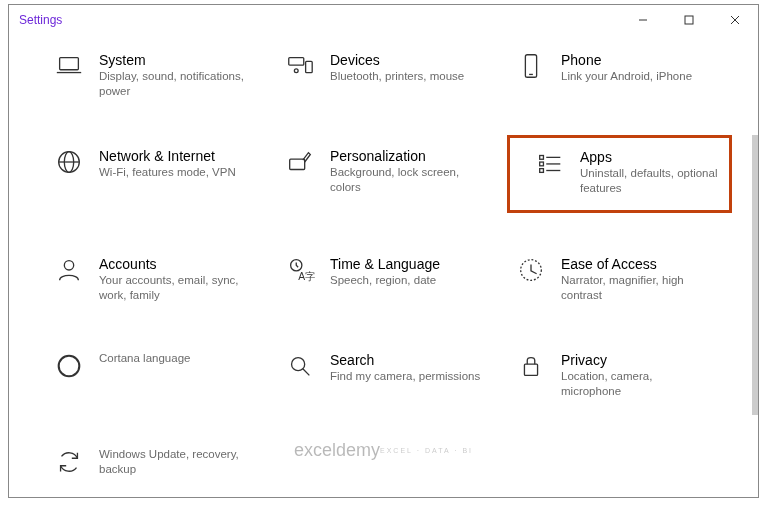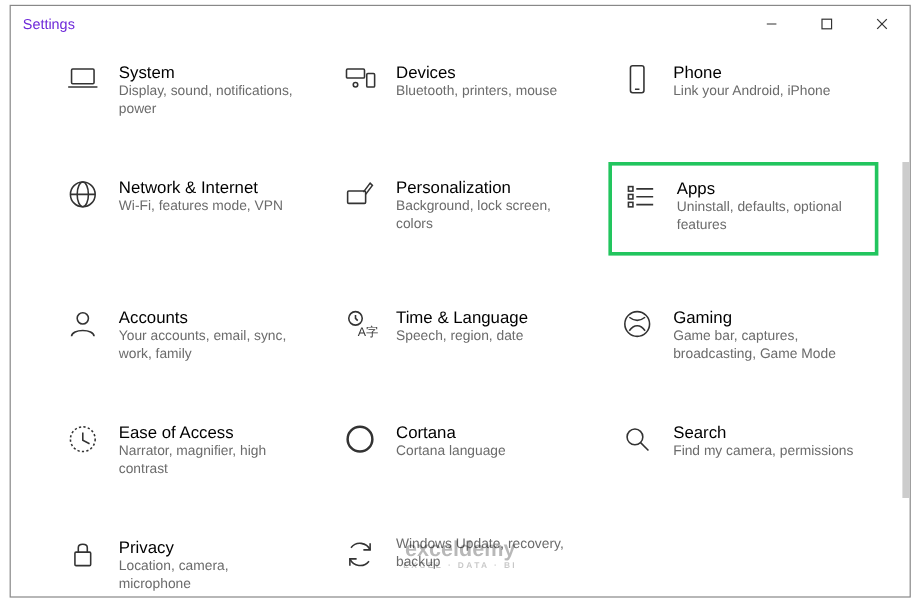--- a/index.html
+++ b/index.html
@@ -53,22 +53,22 @@
     row-gap: 36px;
   }
   .tile {
     display: flex;
     align-items: flex-start;
     gap: 14px;
     padding: 6px 8px;
     width: 215px;
   }
   .tile.highlight {
-    border: 3px solid #22c55e;
-    padding: 10px 8px 14px 8px;
+    border: 3px solid #c2410c;
+    padding: 10px 8px 14px 24px;
     margin-top: -6px;
     width: 225px;
   }
   .icon-box {
     width: 32px;
     height: 32px;
     flex: 0 0 32px;
     display: flex;
     align-items: flex-start;
     justify-content: center;
@@ -81,28 +81,28 @@
   .scrollbar {
     position: absolute;
     right: 0px;
     top: 130px;
     width: 6px;
     height: 280px;
     background: #ccc;
   }
   .watermark {
     position: absolute;
-    bottom: 22px;
+    bottom: 36px;
     left: 50%;
     transform: translateX(-50%);
     font-size: 18px;
     color: rgba(0,0,0,0.28);
-    font-weight: 700;
+    font-weight: 400;
     display:flex;
-    flex-direction:column;
+    flex-direction:row;
     align-items:center;
     pointer-events:none;
   }
   .watermark small { font-size:7px; letter-spacing:2px; color: rgba(0,0,0,0.22);}
 </style>
 </head>
 <body>
 
 <div class="window">
   <div class="titlebar">
@@ -235,32 +235,20 @@
               <path d="M12 8 L12 11 L14 13"></path>
               <text x="14" y="27" font-size="11" fill="#333" stroke="none">A字</text>
             </svg>
         </div>
         <div class="tile-text">
           <span class="tile-title">Time &amp; Language</span>
           <span class="tile-desc">Speech, region, date</span>
         </div>
       </div>
 
-      <div class="tile">
-        <div class="icon-box">
-          <svg viewBox="0 0 32 32">
-              <circle cx="16" cy="16" r="11"></circle>
-              <path d="M9 10 C14 14 18 14 23 10 M9 22 C13 16 19 16 23 22"></path>
-            </svg>
-        </div>
-        <div class="tile-text">
-          <span class="tile-title">Gaming</span>
-          <span class="tile-desc">Game bar, captures, broadcasting, Game Mode</span>
-        </div>
-      </div>
 
       <div class="tile">
         <div class="icon-box">
           <svg viewBox="0 0 32 32" stroke-dasharray="2 2">
               <circle cx="16" cy="16" r="11" stroke-dasharray="2 2"></circle>
               <path d="M16 10 L16 17 L22 20" stroke-dasharray="0"></path>
             </svg>
         </div>
         <div class="tile-text">
           <span class="tile-title">Ease of Access</span>
@@ -268,21 +256,20 @@
         </div>
       </div>
 
       <div class="tile">
         <div class="icon-box">
           <svg viewBox="0 0 32 32">
               <circle cx="16" cy="16" r="11" stroke-width="2.2"></circle>
             </svg>
         </div>
         <div class="tile-text">
-          <span class="tile-title">Cortana</span>
           <span class="tile-desc">Cortana language</span>
         </div>
       </div>
 
       <div class="tile">
         <div class="icon-box">
           <svg viewBox="0 0 32 32">
               <circle cx="14" cy="14" r="7"></circle>
               <line x1="19" y1="19" x2="26" y2="26"></line>
             </svg>

